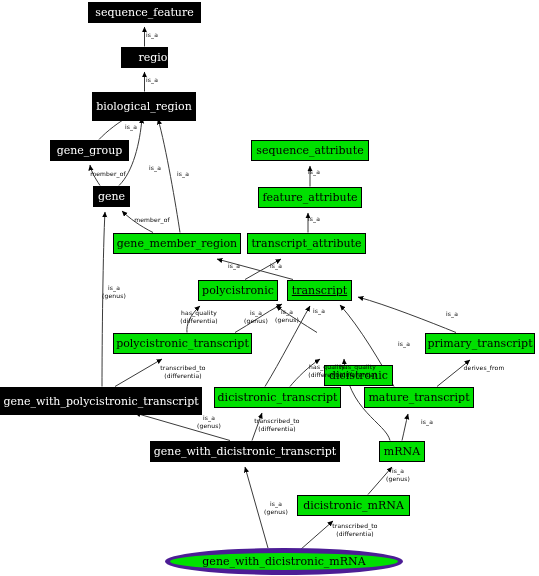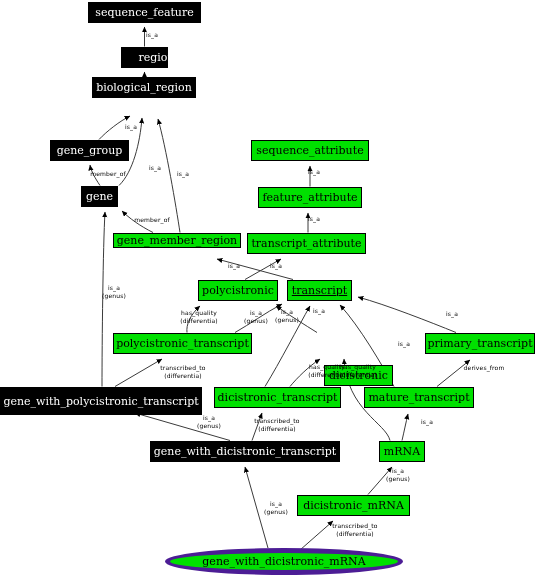--- a/index.html
+++ b/index.html
@@ -137,31 +137,31 @@
 
     <path class="edge-path" marker-end="url(#arrow)" d="M268,548 L245,467"></path>
 
     <path class="edge-path" marker-end="url(#arrow)" d="M300,550 L333,521"></path>
   </svg>
 
   <div class="node black-box" style="left:88px;top:2px;width:113px;height:21px;">sequence_feature</div>
 
   <div class="node black-box" style="left:121px;top:47px;width:47px;height:21px;padding-left:24px;">region</div>
 
-  <div class="node black-box" style="left:92px;top:77px;width:104px;height:21px;">biological_region</div>
+  <div class="node black-box" style="left:92px;top:92px;width:104px;height:29px;">biological_region</div>
 
   <div class="node black-box" style="left:50px;top:140px;width:79px;height:21px;">gene_group</div>
 
-  <div class="node black-box" style="left:81px;top:186px;width:37px;height:21px;">gene</div>
+  <div class="node black-box" style="left:93px;top:186px;width:37px;height:21px;">gene</div>
 
   <div class="node green-box" style="left:251px;top:140px;width:118px;height:21px;">sequence_attribute</div>
 
   <div class="node green-box" style="left:258px;top:187px;width:104px;height:21px;">feature_attribute</div>
 
-  <div class="node green-box" style="left:113px;top:233px;width:128px;height:15px;">gene_member_region</div>
+  <div class="node green-box" style="left:113px;top:233px;width:128px;height:21px;">gene_member_region</div>
 
   <div class="node green-box" style="left:247px;top:233px;width:119px;height:21px;">transcript_attribute</div>
 
   <div class="node green-box" style="left:198px;top:280px;width:80px;height:21px;">polycistronic</div>
 
   <div class="node green-box" style="left:287px;top:280px;width:65px;height:21px;text-decoration:underline;">transcript</div>
 
   <div class="node green-box" style="left:113px;top:333px;width:139px;height:21px;">polycistronic_transcript</div>
 
   <div class="node green-box" style="left:324px;top:333px;width:69px;height:21px;margin-top:32px;">dicistronic</div>

